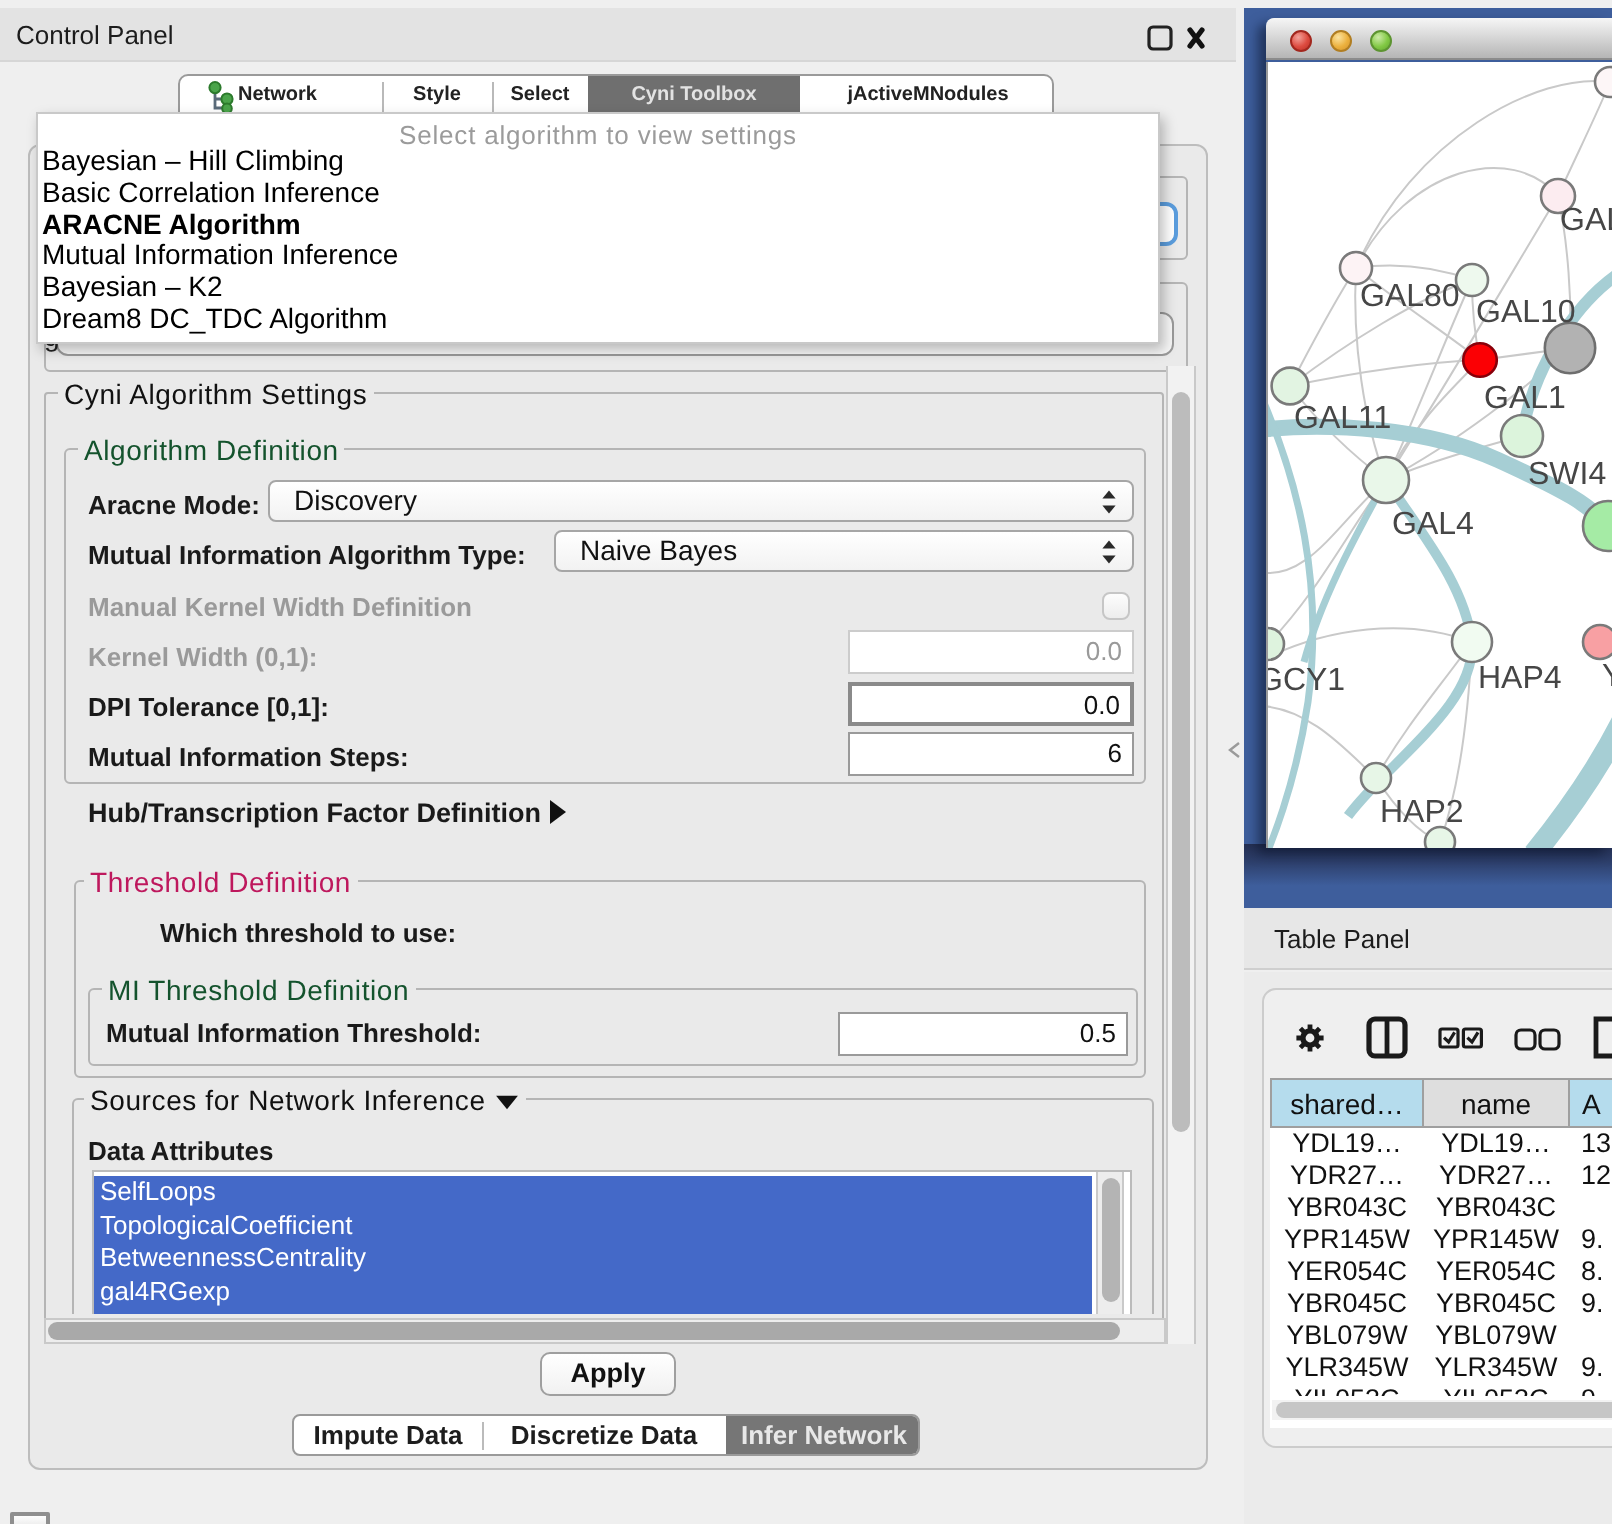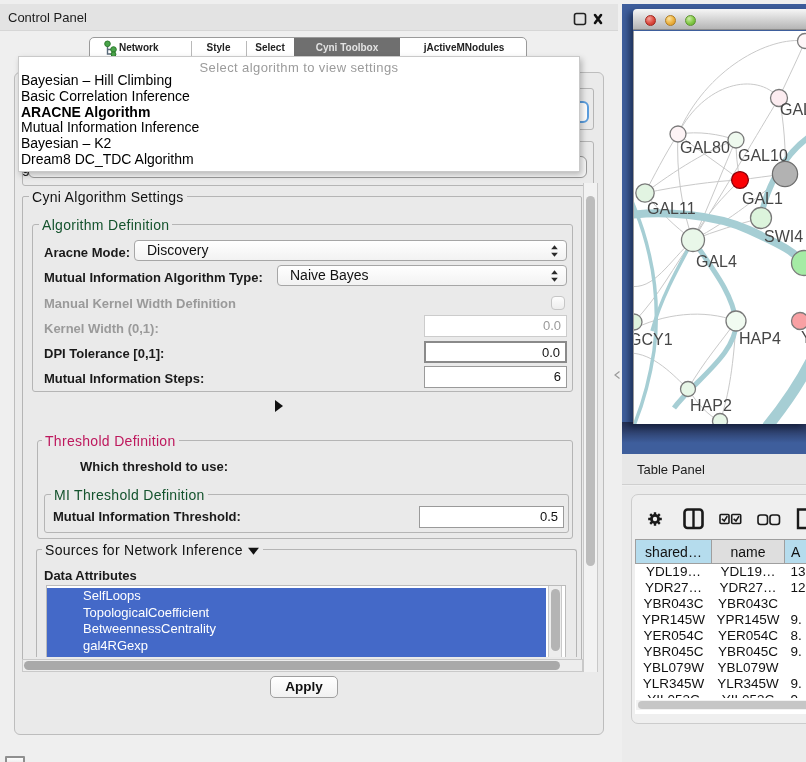--- a/index.html
+++ b/index.html
@@ -32,21 +32,21 @@
 
 .combo { position:absolute; background:linear-gradient(#ffffff,#f2f2f2); border:1px solid #a6a6a6; border-radius:4px; font-size:14px; color:#111; line-height:19px; padding-left:12px; }
 .carr { position:absolute; right:7px; top:3px; width:9px; height:14px; }
 .field { position:absolute; background:#fff; font-size:13px; text-align:right; padding-right:5px; color:#111; line-height:20px; }
 
 
 .vtrack { position:absolute; background:#f2f2f2; border-left:1px solid #c9c9c9; border-right:1px solid #c9c9c9; }
 .vthumb { position:absolute; background:#bcbcbc; border-radius:5px; }
 
 
-#datalist { position:absolute; background:#4469c8;padding-left:33px; }
+#datalist { position:absolute; background:#4469c8; }
 #datalist div { font-size:13px; color:#fff; padding-left:3px; height:16.7px; line-height:16.5px; white-space:nowrap; }
 
 
 #popup { left:18px; top:56px; width:562px; height:116px; background:#fff; border:1px solid #c9c9c9; box-shadow:2px 3px 6px rgba(0,0,0,0.25); z-index:50; }
 #popup .head { text-align:center; color:#9b9b9b; font-size:13px; letter-spacing:0.4px; padding-top:3px; height:16px; }
 #popup .it { font-size:14px; color:#000; padding-left:2px; height:15.8px; line-height:15.8px; white-space:nowrap; }
 
 
 .btabs { position:absolute; background:#fff; border:1px solid #9a9a9a; border-radius:4px; overflow:hidden; }
 .btabs .seg { position:absolute; top:0; height:100%; font-size:13px; font-weight:600; color:#1d1d1d; text-align:center; line-height:20px; }
@@ -134,20 +134,21 @@
   </div>
   <div class="lbl dis" style="left:44px; top:296px;">Manual Kernel Width Definition</div>
   <div class="abs" style="left:551px; top:296px; width:14px; height:14px; background:linear-gradient(#fdfdfd,#ededed); border:1px solid #c6c6c6; border-radius:4px;"></div>
   <div class="lbl dis" style="left:44px; top:321px;">Kernel Width (0,1):</div>
   <div class="field" style="left:424px; top:315px; width:143px; height:22px; border:1px solid #cccccc; color:#9a9a9a;">0.0</div>
   <div class="lbl" style="left:44px; top:346px;">DPI Tolerance [0,1]:</div>
   <div class="field" style="left:424px; top:341px; width:143px; height:22px; border:2px solid #8a8a8a;">0.0</div>
   <div class="lbl" style="left:44px; top:371px;">Mutual Information Steps:</div>
   <div class="field" style="left:424px; top:366px; width:143px; height:22px; border:1px solid #9a9a9a;">6</div>
 
+  <div class="lbl" style="left:44px; top:399px; font-size:13.5px;">Hub/Transcription Factor Definition</div>
   <svg class="abs" style="left:273px; top:399px; width:12px; height:14px;" viewBox="0 0 12 14">
       <path d="M2 1 L10 7 L2 13 Z" fill="#111"></path>
     </svg>
 
   <div class="group" style="left:37px; top:440px; width:536px; height:99px;">
     <div class="gtitle green-t" style="left:4px;">Threshold Definition</div>
   </div>
   <div class="lbl" style="left:80px; top:459px;">Which threshold to use:</div>
   <div class="group" style="left:44px; top:494px; width:525px; height:39px;">
     <div class="gtitle blue-t" style="left:6px;">MI Threshold Definition</div>
@@ -169,20 +170,26 @@
     <div>gal4RGexp</div>
   </div>
   <div class="vtrack" style="left:548px; top:586px; width:14px; height:71px; background:#ededed;"></div>
   <div class="vthumb" style="left:550.5px; top:589px; width:9px; height:62px; background:#b4b4b4;"></div>
 
   <div class="abs" style="left:22px; top:659px; width:561px; height:13px; background:#ededed; border:1px solid #c9c9c9;"></div>
   <div class="abs" style="left:24px; top:661px; width:536px; height:9px; background:#a9a9a9; border-radius:5px;"></div>
 
   <div id="applybtn">Apply</div>
 
+  <div class="btabs" style="left:146px; top:707px; width:314px; height:21px;">
+    <div class="seg" style="left:0; width:94px;">Impute Data</div>
+    <div class="sep" style="left:94px;"></div>
+    <div class="seg" style="left:94px; width:122px;">Discretize Data</div>
+    <div class="seg dark" style="left:216px; width:98px;">Infer Network</div>
+  </div>
 
   <div class="abs" style="left:5px; top:756px; width:20px; height:10px; background:linear-gradient(#fdfdfd,#e8e8e8); border:2px solid #8f8f8f; border-radius:1px;"></div>
 
   <div class="abs" style="left:22px; top:160px; font-size:14px; color:#222; z-index:1;">g</div>
   <div class="abs" id="popup">
     <div class="head">Select algorithm to view settings</div>
     <div class="it">Bayesian – Hill Climbing</div>
     <div class="it">Basic Correlation Inference</div>
     <div class="it" style="font-weight:bold;">ARACNE Algorithm</div>
     <div class="it">Mutual Information Inference</div>

